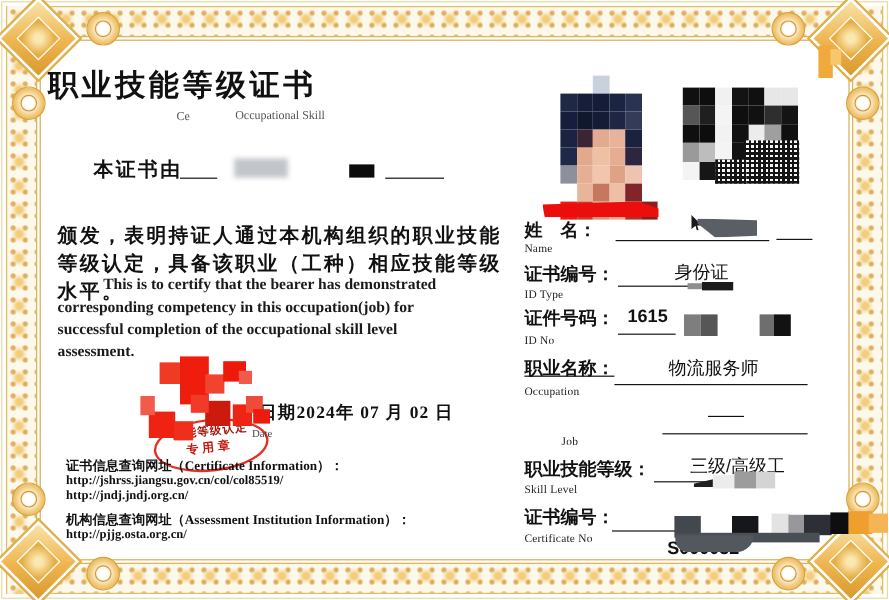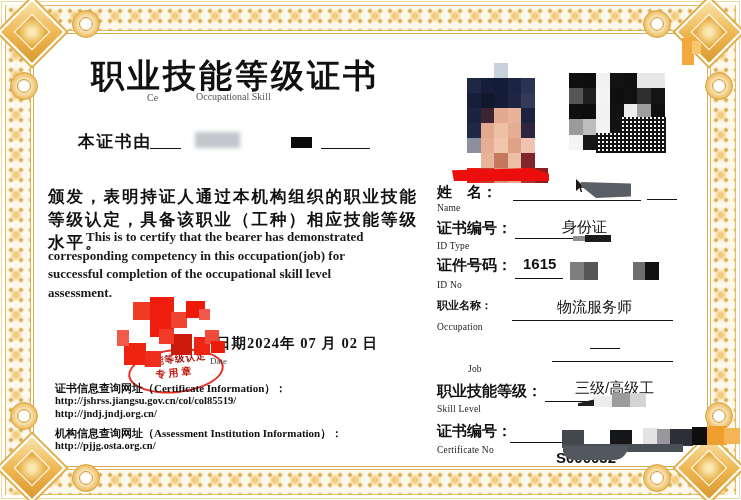--- a/index.html
+++ b/index.html
@@ -63,21 +63,21 @@
   <div class="corner c-br"></div>
   <div class="med" style="left:72px;top:10px"></div>
   <div class="med" style="left:10px;top:72px"></div>
   <div class="med" style="left:643px;top:10px"></div>
   <div class="med" style="left:705px;top:72px"></div>
   <div class="med" style="left:10px;top:402px"></div>
   <div class="med" style="left:72px;top:464px"></div>
   <div class="med" style="left:705px;top:402px"></div>
   <div class="med" style="left:643px;top:464px"></div>
 
-  <div class="abs kai" style="left:40px;top:54px;width:390px;text-align:center;font-size:33px;letter-spacing:3px;">职业技能等级证书</div>
+  <div class="abs kai" style="left:40px;top:54px;width:390px;text-align:left;font-size:25px;letter-spacing:3px;">职业技能等级证书</div>
   <span class="abs" style="left:147px;top:92px;font-size:10px;color:#555;">Ce</span>
   <span class="abs" style="left:196px;top:91px;font-size:10px;color:#555;">Occupational Skill</span>
 
   <div class="abs kai" style="left:78px;top:131px;font-size:16.5px;letter-spacing:2px;">本证书由</div>
   <div class="ul" style="left:150px;top:148px;width:31px"></div>
   <div class="ul" style="left:321px;top:148px;width:49px"></div>
 
   <div class="abs kai" style="left:48px;top:154px;font-size:16.5px;letter-spacing:2px;line-height:23px;white-space:pre-line;margin-top:31px;">颁发，表明持证人通过本机构组织的职业技能
 等级认定，具备该职业（工种）相应技能等级
 水平。</div>
@@ -196,21 +196,21 @@
   <div class="abs kai" style="left:437px;top:219px;font-size:15px;">证书编号：</div>
   <div class="abs sub-en" style="left:437px;top:241px;">ID Type</div>
   <div class="abs val-sans" style="left:562px;top:218px;font-size:15px;">身份证</div>
   <div class="ul" style="left:515px;top:238px;width:69px"></div>
 
   <div class="abs kai" style="left:437px;top:256px;font-size:15px;">证件号码：</div>
   <div class="abs sub-en" style="left:437px;top:280px;">ID No</div>
   <div class="abs val-sans" style="left:523px;top:255px;font-size:15px;font-weight:600;">1615</div>
   <div class="ul" style="left:515px;top:278px;width:48px"></div>
 
-  <div class="abs kai" style="left:437px;top:298px;font-size:11px;">职业名称：</div>
+  <div class="abs kai" style="left:437px;top:298px;font-size:15px;text-decoration:underline;">职业名称：</div>
   <div class="abs sub-en" style="left:437px;top:322px;">Occupation</div>
   <div class="abs val-sans" style="left:557px;top:298px;font-size:15px;">物流服务师</div>
   <div class="ul" style="left:512px;top:320px;width:161px"></div>
 
   <div class="abs sub-en" style="left:437px;top:364px;margin-left:31px;">Job</div>
   <div class="abs val-sans" style="left:590px;top:338px;font-size:15px;">——</div>
   <div class="ul" style="left:552px;top:361px;width:121px"></div>
 
   <div class="abs kai" style="left:437px;top:382px;font-size:15px;">职业技能等级：</div>
   <div class="abs sub-en" style="left:437px;top:404px;">Skill Level</div>

